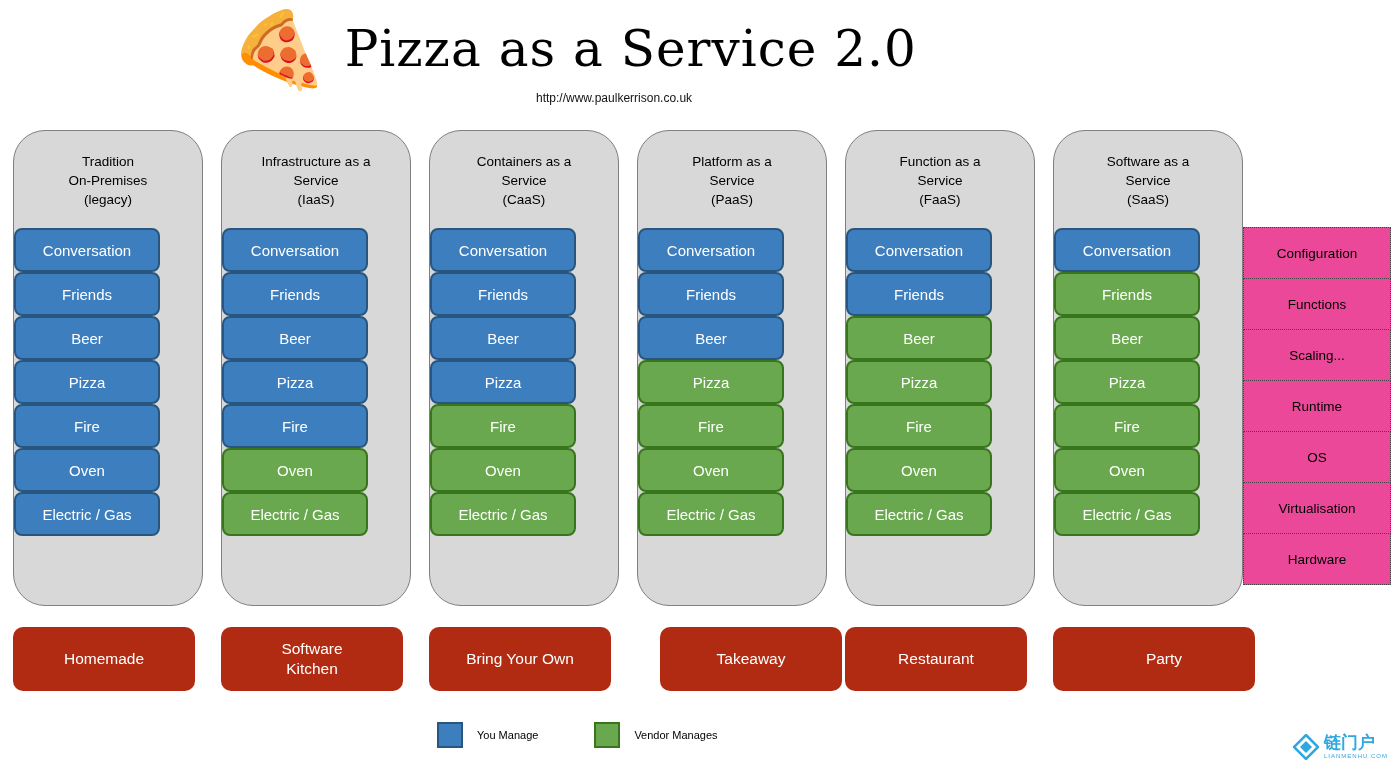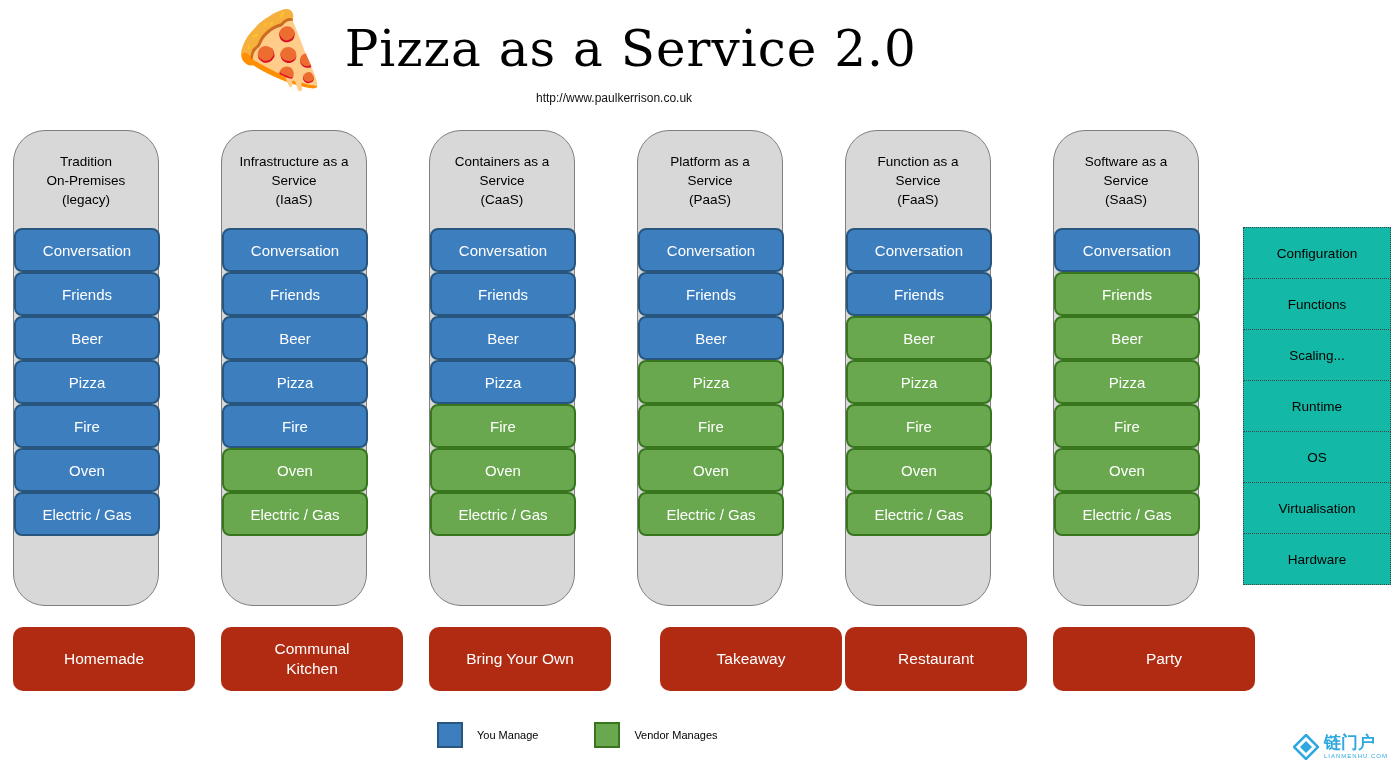--- a/index.html
+++ b/index.html
@@ -7,36 +7,36 @@
     width:1396px;height:770px;position:relative;overflow:hidden;
     background:#ffffff;font-family:"Liberation Sans", sans-serif;color:#000;
   }
   
   .hdr{position:absolute;left:230px;top:2px;display:flex;align-items:flex-start;}
   .pizza{font-size:76px;display:inline-block;transform:rotate(-14deg);margin-top:8px;}
   h1{margin:0 0 0 20px;font-size:50px;font-weight:400;letter-spacing:1px;line-height:94px;font-family:"DejaVu Serif", serif;}
   .url{position:absolute;left:536px;top:91px;font-size:12px;color:#111;}
   
   .column{
-    position:absolute;top:130px;width:146px;height:476px;box-sizing:border-box;
+    position:absolute;top:130px;width:190px;height:476px;box-sizing:border-box;
     background:var(--col-bg);border:1px solid var(--col-border);border-radius:32px;
   }
   .col-header{margin-top:21px;text-align:center;font-size:13.5px;line-height:19px;}
   .cells{margin-top:19px;display:flex;flex-direction:column;align-items:flex-start;}
   .cell{
     width:146px;height:44px;box-sizing:border-box;border-radius:8px;
     display:flex;align-items:center;justify-content:center;
     color:#fff;font-size:15px;
   }
   .cell.you{background:var(--blue);border:2px solid var(--blue-border);}
   .cell.vendor{background:var(--green);border:2px solid var(--green-border);}
   
   .rlabels{position:absolute;left:1243px;top:228px;width:148px;}
   .rlabel{
-    height:52px;box-sizing:border-box;margin-top:-1px;background:#14b8a6;
+    height:52px;box-sizing:border-box;margin-top:-1px;background:#ec4899;
     border:1px dotted #444;display:flex;align-items:center;justify-content:center;
     font-size:13.5px;
   }
   
   .footer-btn{
     position:absolute;top:627px;width:182px;height:64px;border-radius:10px;
     background:var(--red);color:#fff;display:flex;flex-direction:column;
     align-items:center;justify-content:center;font-size:15.5px;line-height:20px;text-align:center;
   }
   
@@ -166,21 +166,21 @@
     <div class="rlabel">Runtime</div>
     <div class="rlabel">OS</div>
     <div class="rlabel">Virtualisation</div>
     <div class="rlabel">Hardware</div>
   </div>
 <div id="footers">
     <div class="footer-btn" style="left: 13px;">
       <div class="footer-line">Homemade</div>
     </div>
     <div class="footer-btn" style="left: 221px;">
-      <div class="footer-line">Communal</div>
+      <div class="footer-line">Software</div>
       <div class="footer-line">Kitchen</div>
     </div>
     <div class="footer-btn" style="left: 429px;">
       <div class="footer-line">Bring Your Own</div>
     </div>
     <div class="footer-btn" style="left: 660px;">
       <div class="footer-line">Takeaway</div>
     </div>
     <div class="footer-btn" style="left: 845px;">
       <div class="footer-line">Restaurant</div>

